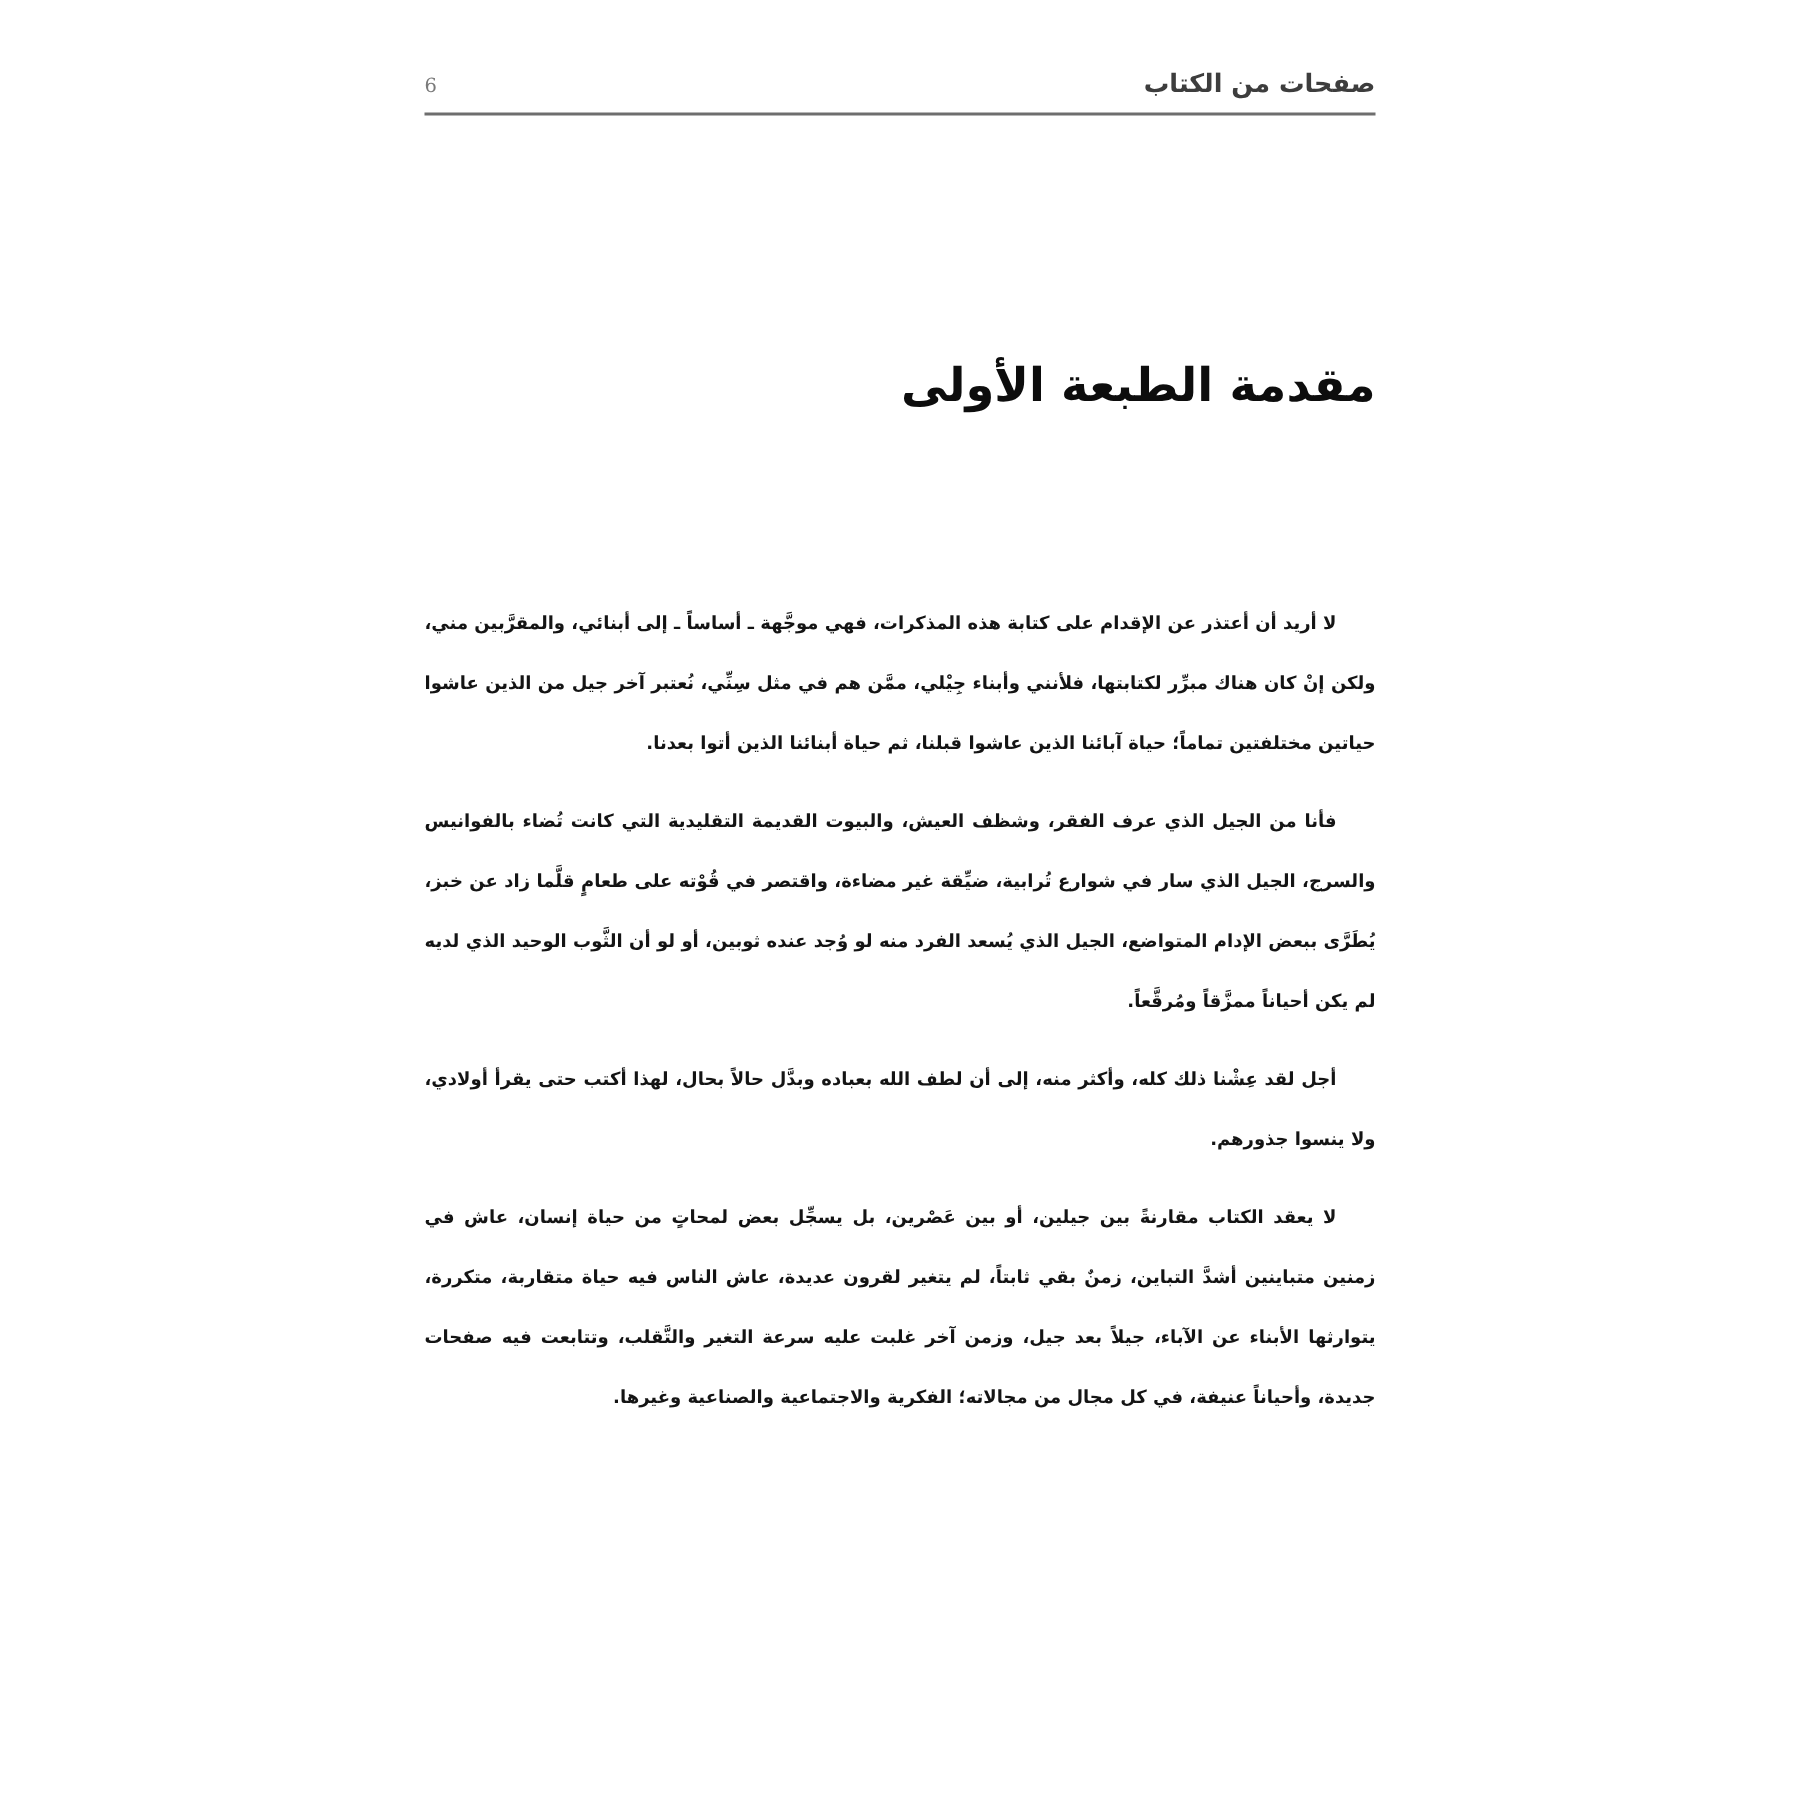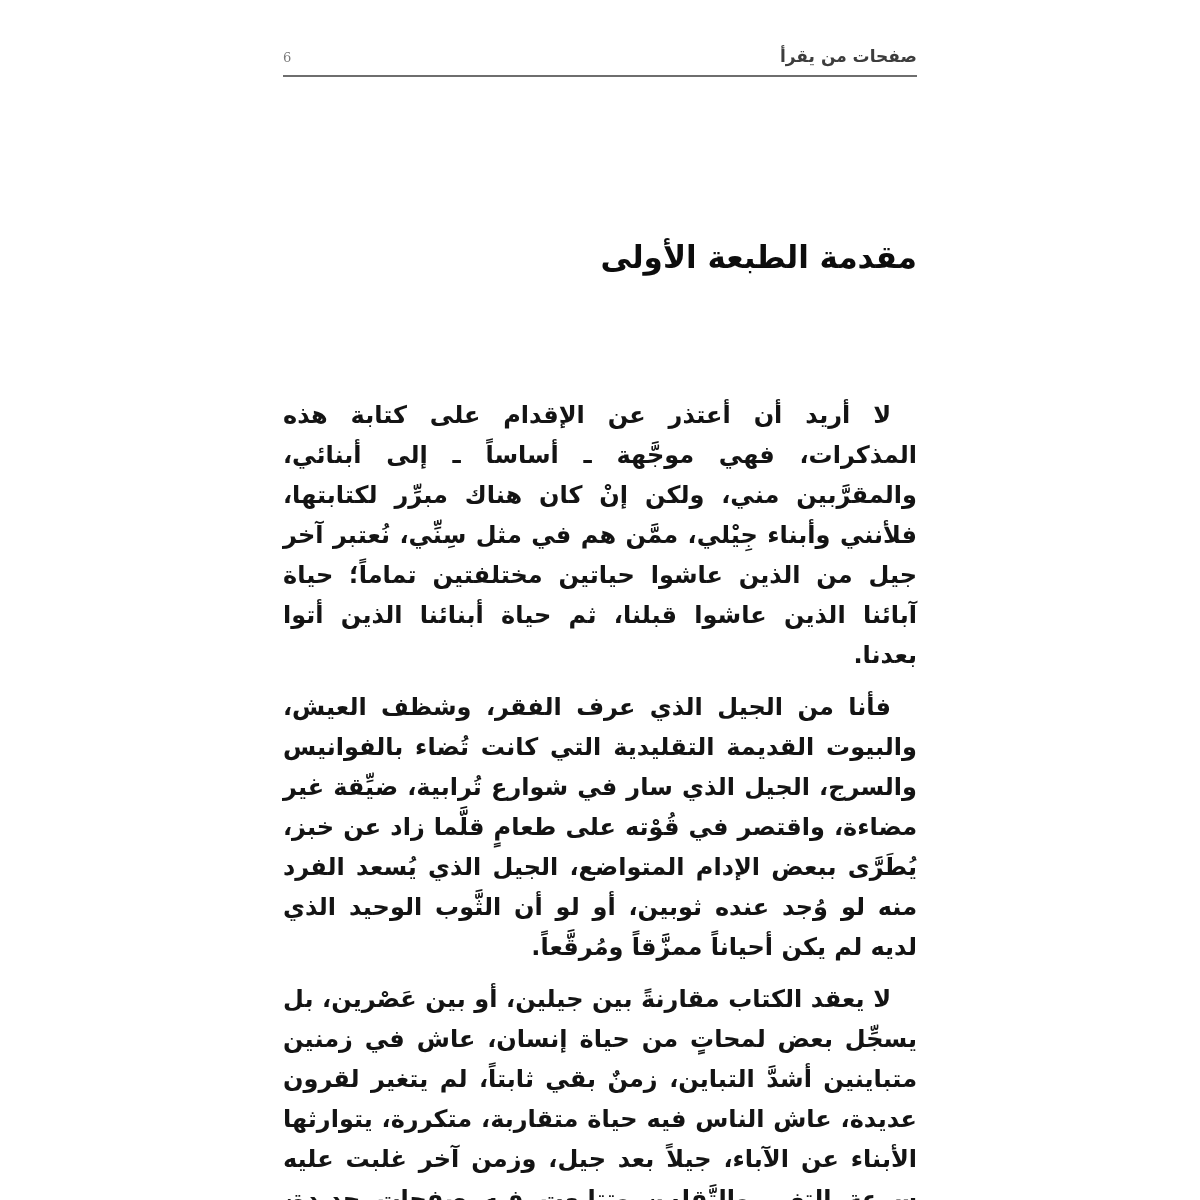--- a/index.html
+++ b/index.html
@@ -47,44 +47,45 @@
     font-size: 31px;
     font-weight: bold;
     color: #0d0d0d;
     margin-top: 162px;
   }
   .body-text {
     direction: rtl;
     margin-top: 120px;
   }
   .body-text p {
-    font-size: 24px;
+    font-size: 12px;
     font-weight: bold;
     line-height: 40px;
     color: #141414;
     text-align: justify;
     text-indent: 26px;
     margin-bottom: 12px;
   }
 </style>
 </head>
 <body>
 
 <div class="page">
   <div class="content">
 
     <div class="page-header">
-      <span class="book-title">صفحات من يقرأ</span>
+      <span class="book-title">صفحات من الكتاب</span>
       <span class="page-number">6</span>
     </div>
 
     <hr class="header-rule">
 
     <h1 class="section-title">مقدمة الطبعة الأولى</h1>
 
     <div class="body-text">
       <p>لا أريد أن أعتذر عن الإقدام على كتابة هذه المذكرات، فهي موجَّهة ـ أساساً ـ إلى أبنائي، والمقرَّبين مني، ولكن إنْ كان هناك مبرِّر لكتابتها، فلأنني وأبناء جِيْلي، ممَّن هم في مثل سِنِّي، نُعتبر آخر جيل من الذين عاشوا حياتين مختلفتين تماماً؛ حياة آبائنا الذين عاشوا قبلنا، ثم حياة أبنائنا الذين أتوا بعدنا.</p>
       <p>فأنا من الجيل الذي عرف الفقر، وشظف العيش، والبيوت القديمة التقليدية التي كانت تُضاء بالفوانيس والسرج، الجيل الذي سار في شوارع تُرابية، ضيِّقة غير مضاءة، واقتصر في قُوْته على طعامٍ قلَّما زاد عن خبز، يُطَرَّى ببعض الإدام المتواضع، الجيل الذي يُسعد الفرد منه لو وُجد عنده ثوبين، أو لو أن الثَّوب الوحيد الذي لديه لم يكن أحياناً ممزَّقاً ومُرقَّعاً.</p>
+      <p>أجل لقد عِشْنا ذلك كله، وأكثر منه، إلى أن لطف الله بعباده وبدَّل حالاً بحال، لهذا أكتب حتى يقرأ أولادي، ولا ينسوا جذورهم.</p>
       <p>لا يعقد الكتاب مقارنةً بين جيلين، أو بين عَصْرين، بل يسجِّل بعض لمحاتٍ من حياة إنسان، عاش في زمنين متباينين أشدَّ التباين، زمنٌ بقي ثابتاً، لم يتغير لقرون عديدة، عاش الناس فيه حياة متقاربة، متكررة، يتوارثها الأبناء عن الآباء، جيلاً بعد جيل، وزمن آخر غلبت عليه سرعة التغير والتَّقلب، وتتابعت فيه صفحات جديدة، وأحياناً عنيفة، في كل مجال من مجالاته؛ الفكرية والاجتماعية والصناعية وغيرها.</p>
     </div>
 
   </div>
 </div>
 
 </body></html>

